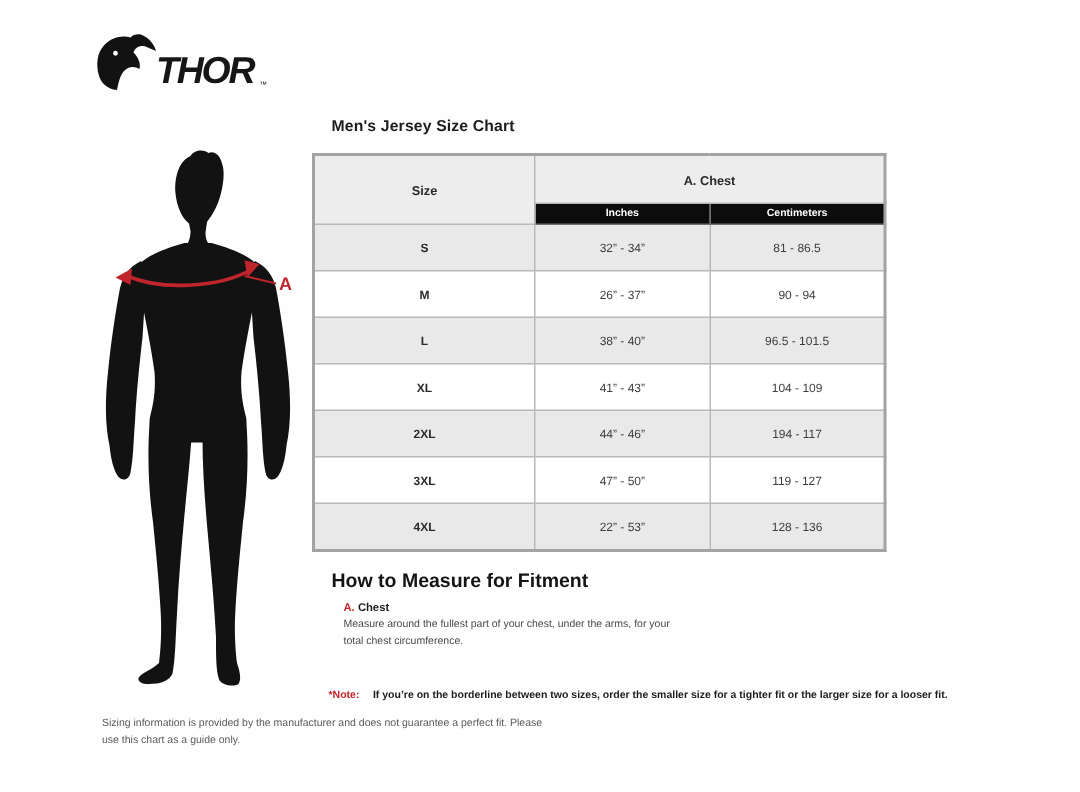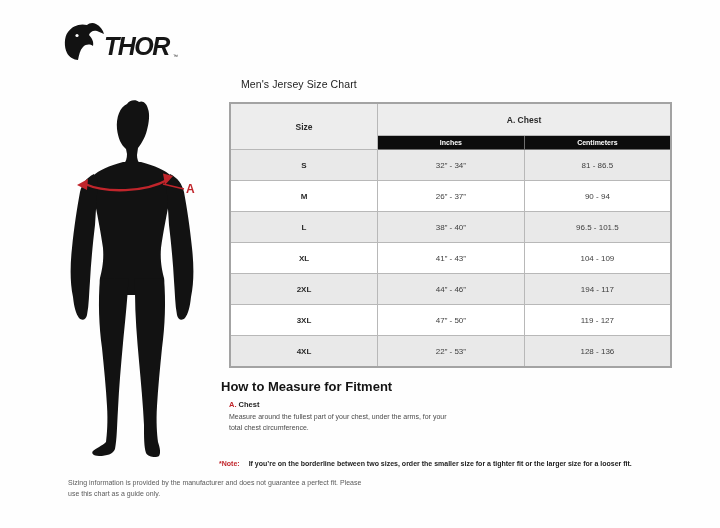--- a/index.html
+++ b/index.html
@@ -10,24 +10,24 @@
   }
   .abs{position:absolute;}
 
   
   #logo{left:62px;top:22px;width:120px;height:42px;}
 
   
   #figure{left:60px;top:96px;width:140px;height:362px;}
 
   
-  #chart-title{left:221px;top:78px;font-size:10.5px;font-weight:normal;color:#1d1d1d;letter-spacing:.1px;margin-left:20px;}
+  #chart-title{left:221px;top:78px;font-size:10.5px;font-weight:bold;color:#1d1d1d;letter-spacing:.1px;}
 
   table.size-table{
-    position:absolute;left:229px;top:102px;width:443px;
+    position:absolute;left:208px;top:102px;width:383px;
     border-collapse:collapse;table-layout:fixed;
     border:2px solid #a3a3a3;
   }
   table.size-table td{
     border:1px solid #b8b8b8;text-align:center;vertical-align:middle;
     padding:0;
   }
   td.size-head, td.group-head{background:#ededed;font-weight:bold;font-size:8.5px;color:#2a2a2a;}
   td.size-head{width:146px;}
   td.group-head{height:31px;}

